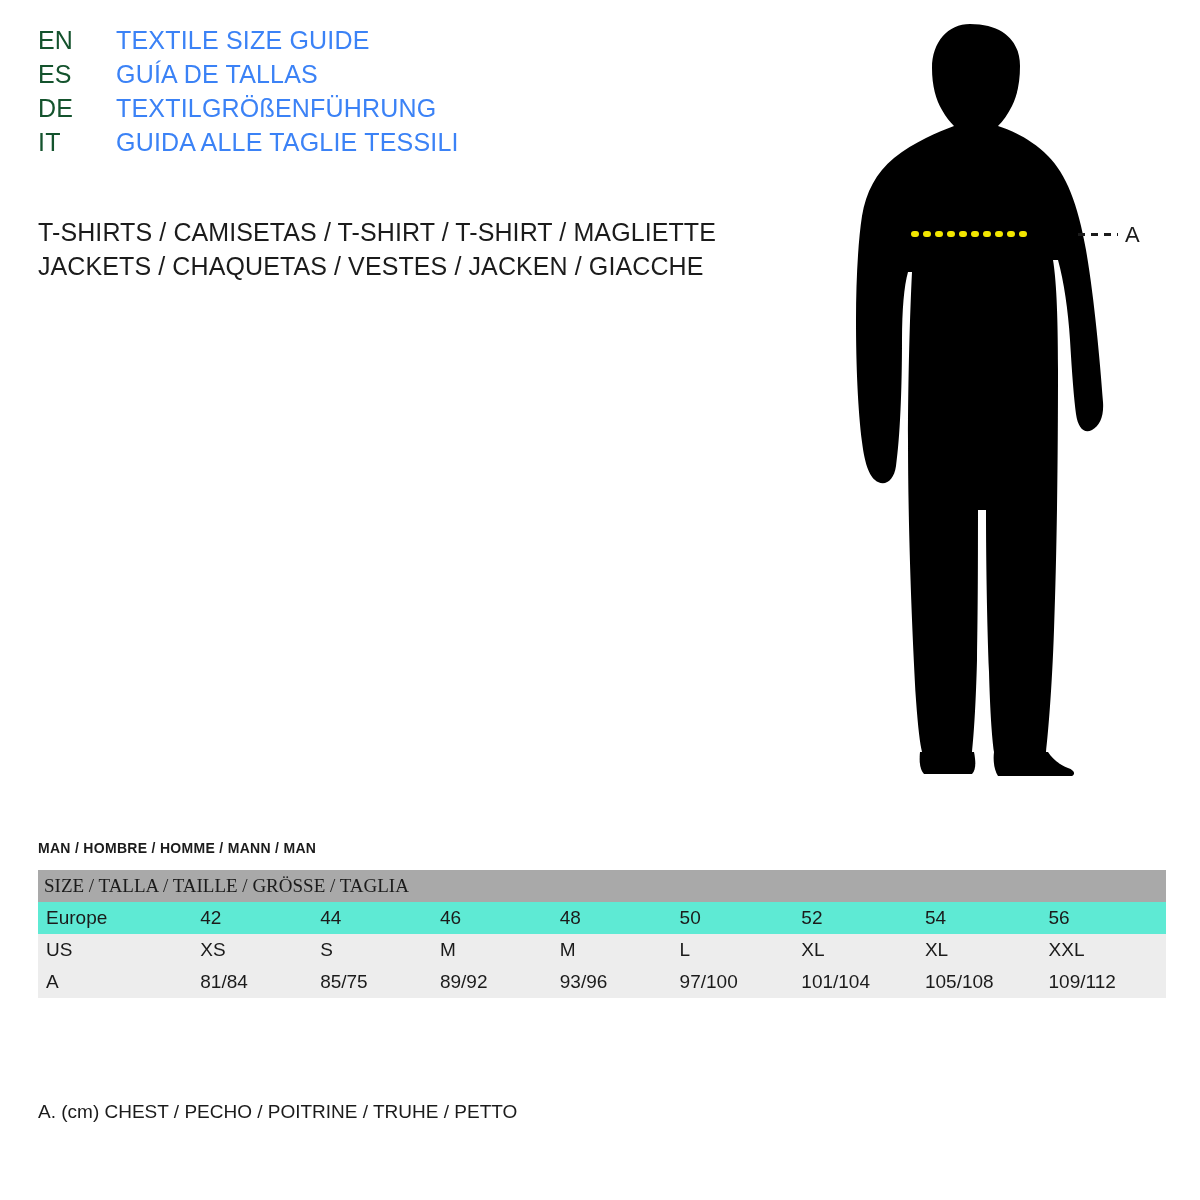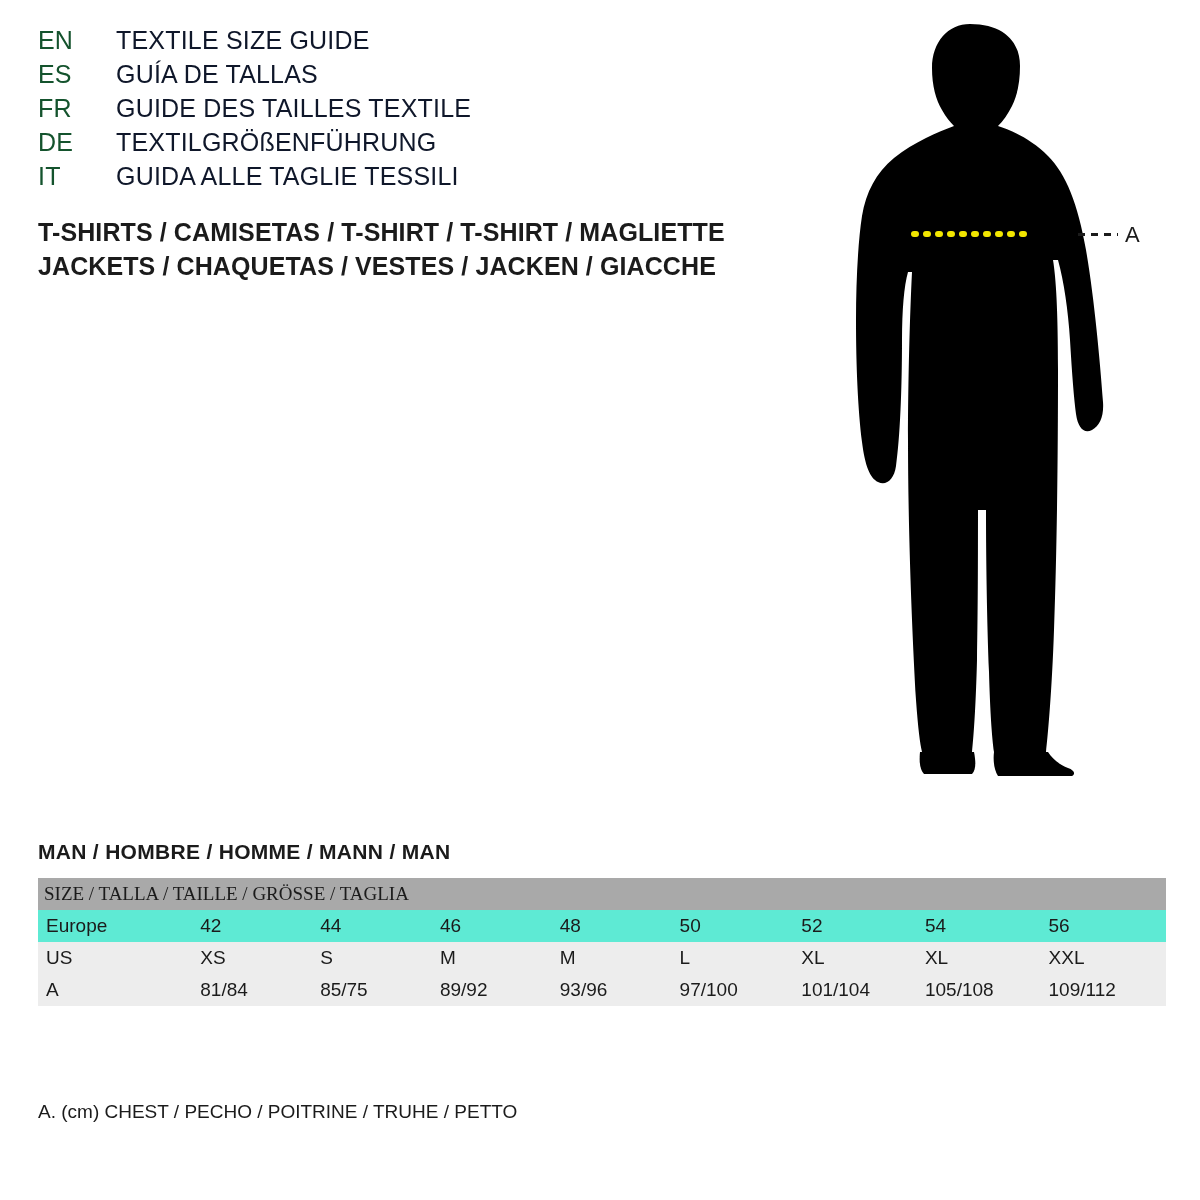--- a/index.html
+++ b/index.html
@@ -29,29 +29,29 @@
     height: 34px;
     font-size: 25px;
     letter-spacing: 0.2px;
   }
   .lang-code {
     width: 78px;
     flex: 0 0 78px;
     color: #14532d;
   }
   .lang-text {
-    color: #0f172a;
+    color: #3b82f6;
   }
 
   .garment-block {
     position: absolute;
     left: 38px;
     top: 215px;
     font-size: 25px;
-    font-weight: bold;
+    font-weight: normal;
     line-height: 34px;
     letter-spacing: 0.1px;
   }
   .garment-line { white-space: nowrap; }
 
   
   .figure-wrap {
     position: absolute;
     left: 820px;
     top: 10px;
@@ -78,21 +78,21 @@
   }
 
   
   .table-section {
     position: absolute;
     left: 38px;
     top: 840px;
     width: 1128px;
   }
   .section-title {
-    font-size: 21px;
+    font-size: 14px;
     font-weight: bold;
     letter-spacing: 0.3px;
     margin-bottom: 14px;
     color: #1b1b1b;
   }
   table.size-table {
     border-collapse: collapse;
     width: 1128px;
     font-size: 19px;
   }
@@ -134,24 +134,20 @@
 <body>
 
 <div class="lang-block">
   <div class="lang-row">
     <span class="lang-code">EN</span>
     <span class="lang-text">TEXTILE SIZE GUIDE</span>
   </div>
   <div class="lang-row">
     <span class="lang-code">ES</span>
     <span class="lang-text">GUÍA DE TALLAS</span>
-  </div>
-  <div class="lang-row">
-    <span class="lang-code">FR</span>
-    <span class="lang-text">GUIDE DES TAILLES TEXTILE</span>
   </div>
   <div class="lang-row">
     <span class="lang-code">DE</span>
     <span class="lang-text">TEXTILGRÖßENFÜHRUNG</span>
   </div>
   <div class="lang-row">
     <span class="lang-code">IT</span>
     <span class="lang-text">GUIDA ALLE TAGLIE TESSILI</span>
   </div>
 </div>

